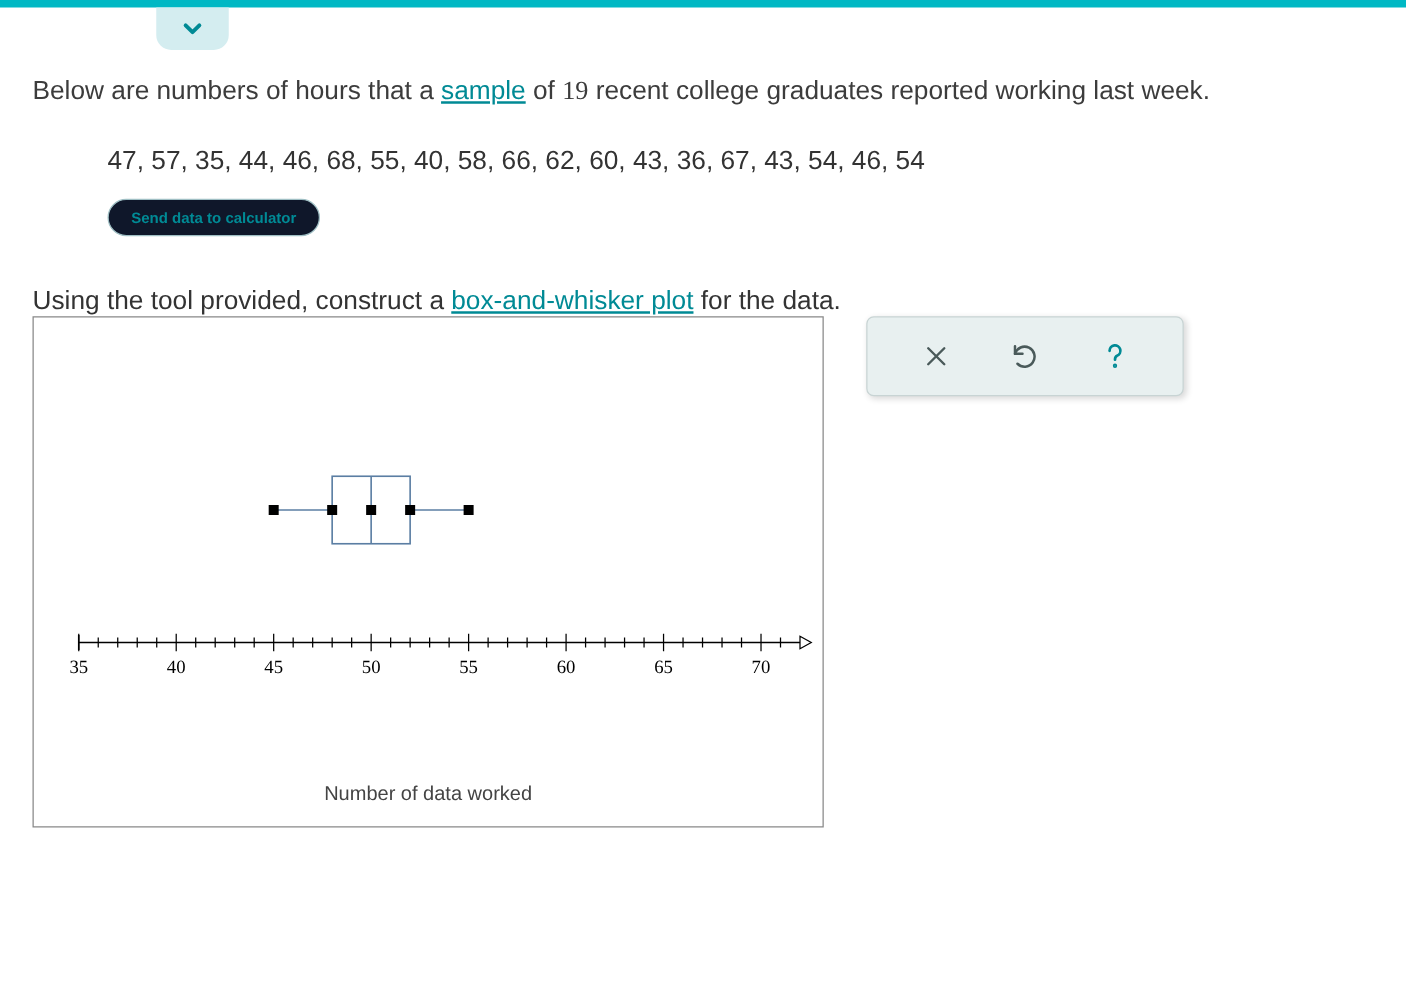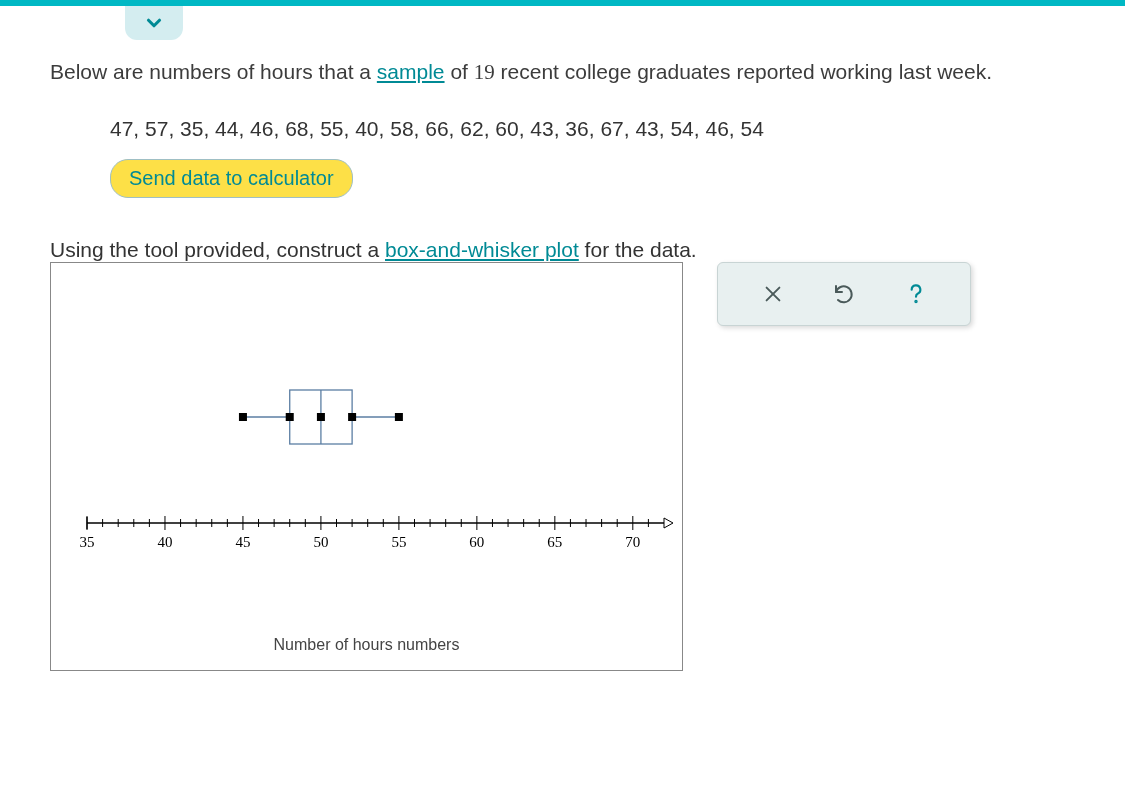--- a/index.html
+++ b/index.html
@@ -23,21 +23,21 @@
     width: 58px;
     height: 34px;
     background: #d4edf0;
     border-radius: 0 0 12px 12px;
     display: flex;
     align-items: center;
     justify-content: center;
     cursor: pointer;
   }
   .content {
-    padding: 54px 40px 0 50px;
+    padding: 54px 40px 0 26px;
   }
   .intro {
     font-size: 21px;
     color: #3c3c3c;
     margin-bottom: 32px;
   }
   .link {
     color: #008a95;
     text-decoration: underline;
     cursor: pointer;
@@ -52,24 +52,24 @@
   .data-str {
     font-family: Liberation Sans, sans-serif;
     font-size: 21px;
     margin-bottom: 18px;
   }
   .send-btn {
     display: inline-block;
     border: 1px solid #9fbfc4;
     border-radius: 18px;
     padding: 7px 18px;
-    font-size: 20px;
-    font-weight: 400;
+    font-size: 12px;
+    font-weight: 700;
     color: #008a95;
-    background: #fde047;
+    background: #0f172a;
     cursor: pointer;
   }
   .instruction {
     font-size: 21px;
   }
   .plot-row {
     display: flex;
     align-items: flex-start;
     gap: 34px;
   }
@@ -187,21 +187,21 @@
           <line x1="191.94594594594597" y1="154" x2="238.72972972972974" y2="154" stroke="#5b7ea3" stroke-width="1.3"></line>
           <line x1="301.1081081081081" y1="154" x2="347.89189189189193" y2="154" stroke="#5b7ea3" stroke-width="1.3"></line>
           <rect x="238.72972972972974" y="127" width="62.378378378378386" height="54" fill="none" stroke="#5b7ea3" stroke-width="1.3"></rect>
           <line x1="269.91891891891896" y1="127" x2="269.91891891891896" y2="181" stroke="#5b7ea3" stroke-width="1.3"></line>
           <rect x="187.94594594594597" y="150" width="8" height="8" fill="#000"></rect>
           <rect x="234.72972972972974" y="150" width="8" height="8" fill="#000"></rect>
           <rect x="265.91891891891896" y="150" width="8" height="8" fill="#000"></rect>
           <rect x="297.1081081081081" y="150" width="8" height="8" fill="#000"></rect>
           <rect x="343.89189189189193" y="150" width="8" height="8" fill="#000"></rect>
         </svg>
-      <div class="axis-label">Number of hours numbers</div>
+      <div class="axis-label">Number of data worked</div>
     </div>
     <div class="tool-panel">
       <div class="tool-btn" title="Clear">
         <svg width="22" height="22" viewBox="0 0 24 24" fill="none" stroke="#4a5a5a" stroke-width="2.1" stroke-linecap="round">
             <line x1="5" y1="5" x2="19" y2="19"></line>
             <line x1="19" y1="5" x2="5" y2="19"></line>
           </svg>
       </div>
       <div class="tool-btn" title="Undo">
         <svg width="24" height="24" viewBox="0 0 24 24" fill="none" stroke="#4a5a5a" stroke-width="2" stroke-linecap="round" stroke-linejoin="round">

